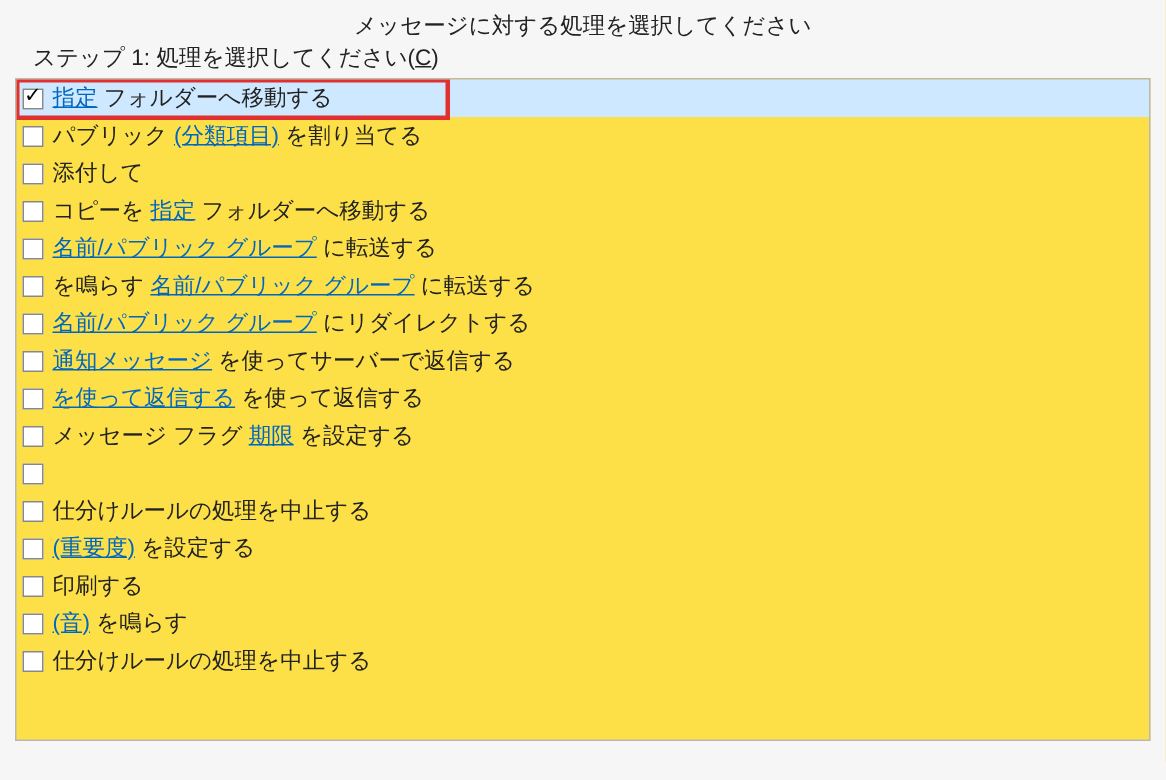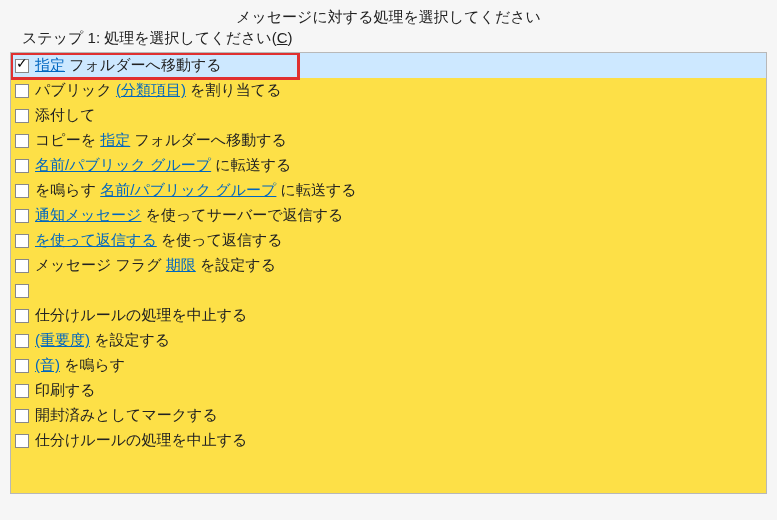--- a/index.html
+++ b/index.html
@@ -106,20 +106,24 @@
     <div class="row">
       <div class="cb"></div>
       <div class="txt"><span class="linkish">名前/パブリック グループ</span><span> に転送する</span></div>
     </div>
     <div class="row">
       <div class="cb"></div>
       <div class="txt"><span>を鳴らす </span><span class="linkish">名前/パブリック グループ</span><span> に転送する</span></div>
     </div>
     <div class="row">
       <div class="cb"></div>
+      <div class="txt"><span class="linkish">名前/パブリック グループ</span><span> にリダイレクトする</span></div>
+    </div>
+    <div class="row">
+      <div class="cb"></div>
       <div class="txt"><span class="linkish">通知メッセージ</span><span> を使ってサーバーで返信する</span></div>
     </div>
     <div class="row">
       <div class="cb"></div>
       <div class="txt"><span class="linkish">を使って返信する</span><span> を使って返信する</span></div>
     </div>
     <div class="row">
       <div class="cb"></div>
       <div class="txt"><span>メッセージ フラグ </span><span class="linkish">期限</span><span> を設定する</span></div>
     </div>
@@ -129,27 +133,23 @@
     <div class="row">
       <div class="cb"></div>
       <div class="txt"><span>仕分けルールの処理を中止する</span></div>
     </div>
     <div class="row">
       <div class="cb"></div>
       <div class="txt"><span class="linkish">(重要度)</span><span> を設定する</span></div>
     </div>
     <div class="row">
       <div class="cb"></div>
-      <div class="txt"><span class="linkish">(音)</span><span> を鳴らす</span></div>
-    </div>
-    <div class="row">
-      <div class="cb"></div>
       <div class="txt"><span>印刷する</span></div>
     </div>
     <div class="row">
       <div class="cb"></div>
-      <div class="txt"><span>開封済みとしてマークする</span></div>
+      <div class="txt"><span class="linkish">(音)</span><span> を鳴らす</span></div>
     </div>
     <div class="row">
       <div class="cb"></div>
       <div class="txt"><span>仕分けルールの処理を中止する</span></div>
     </div>
   </div>
 
 </body></html>

